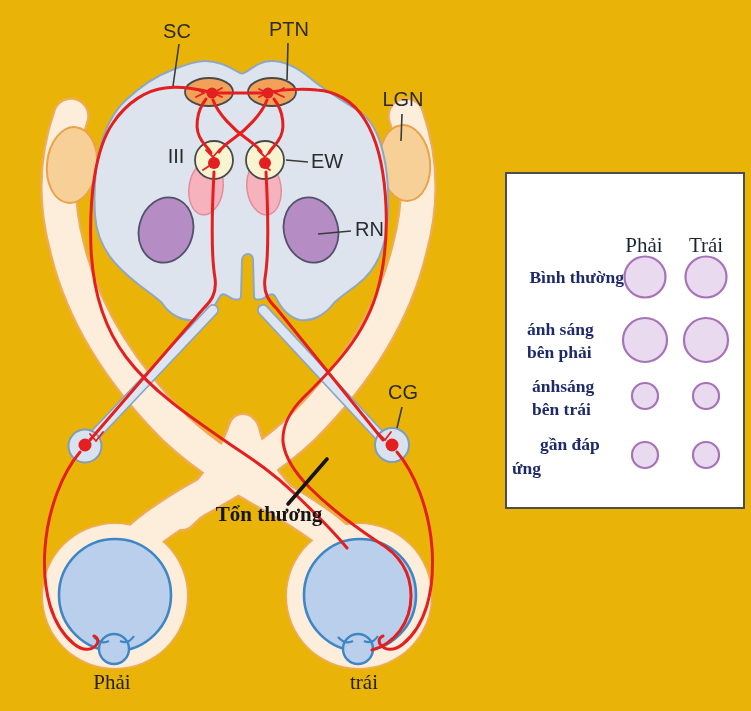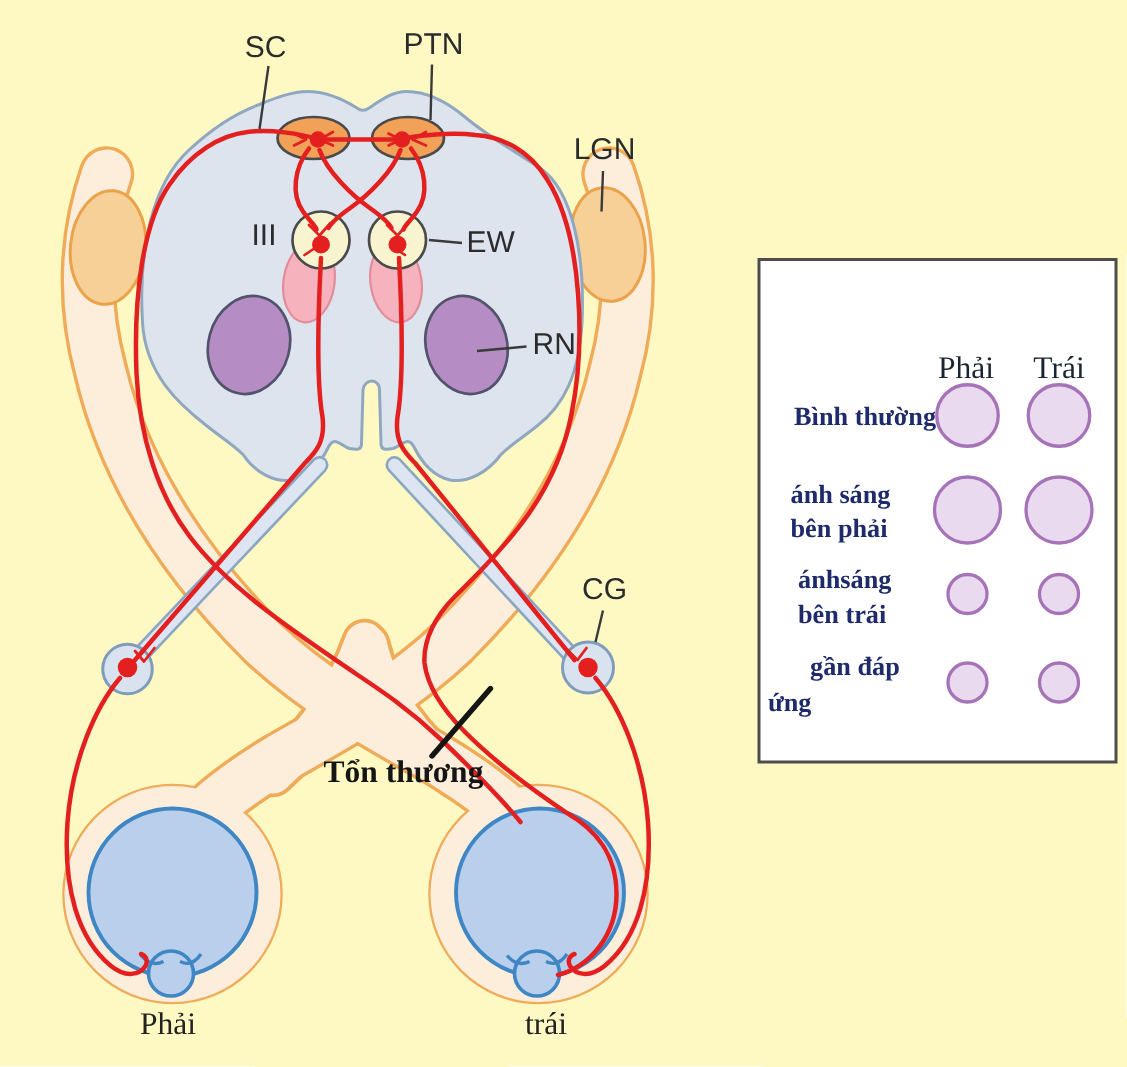--- a/index.html
+++ b/index.html
@@ -1,16 +1,16 @@
 <!DOCTYPE html>
 <html><head>
 <meta charset="utf-8">
 <style>
   html,body{margin:0;padding:0;background:#ffffff;}
-  #stage{position:relative;width:751px;height:711px;background:#fef9c3;overflow:hidden;}
+  #stage{position:relative;width:751px;height:711px;background:#eab308;overflow:hidden;}
   svg{display:block;}
   .lbl-sans{font:20px "Liberation Sans",sans-serif;fill:#2b2b2b;}
   .lbl-serif{font:21px "Liberation Serif",serif;fill:#222222;}
   .lbl-lesion{font:700 21px "Liberation Serif",serif;fill:#151515;}
   .leg-head{font:21px "Liberation Serif",serif;fill:#1a2433;}
   .leg-lbl{font:700 17.5px "Liberation Serif",serif;fill:#1e2a6a;}
   .pointer{stroke:#3a3a3a;stroke-width:1.6;fill:none;}
   .red{stroke:#e31f1f;stroke-width:3;fill:none;stroke-linecap:round;}
   .redthin{stroke:#e31f1f;stroke-width:1.8;fill:none;stroke-linecap:round;}
   .reddot{fill:#e31f1f;stroke:none;}

